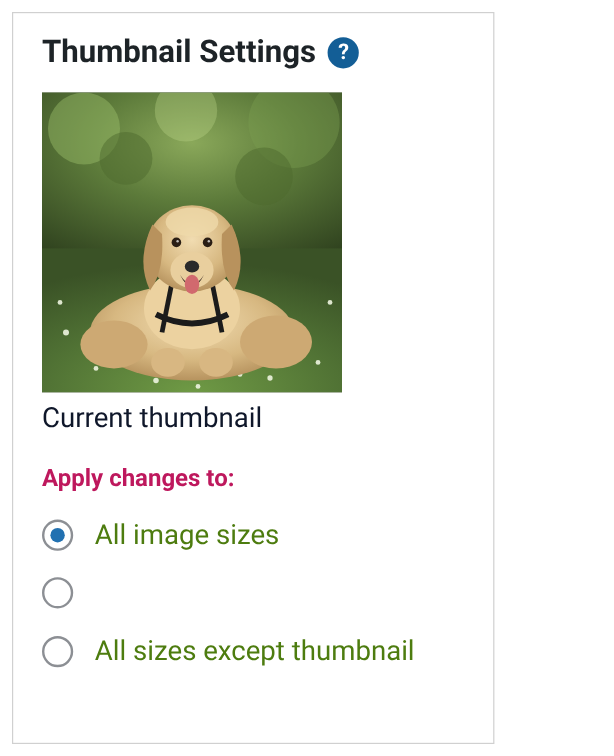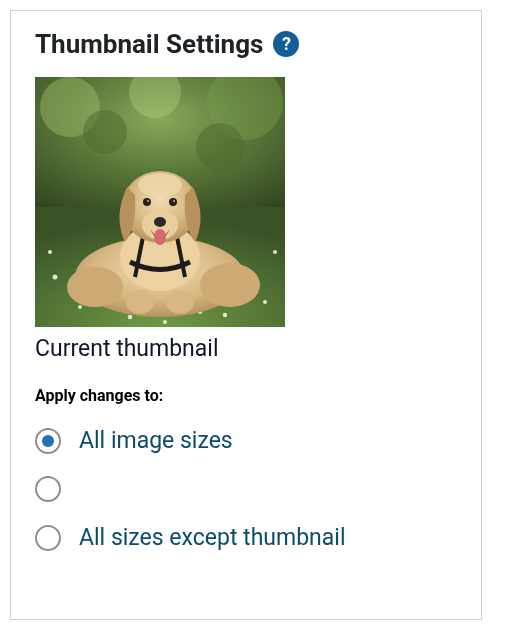--- a/index.html
+++ b/index.html
@@ -7,21 +7,21 @@
     margin: 0;
     padding: 0;
     width: 512px;
     height: 630px;
     font-family: -apple-system, BlinkMacSystemFont, "Segoe UI", Roboto, sans-serif;
     background: #fff;
     color: #1d2327;
   }
   .panel {
     margin: 10px;
-    width: 472px;
+    width: 402px;
     height: 610px;
     border: 1px solid #d0d0d0;
     padding: 18px 24px;
   }
   .panel-header {
     display: flex;
     align-items: center;
     gap: 10px;
     margin-bottom: 18px;
   }
@@ -57,23 +57,23 @@
     height: 100%;
     display: block;
   }
   .caption {
     margin-top: 8px;
     font-size: 23px;
     color: #0f172a;
   }
   .subhead {
     margin-top: 24px;
-    font-size: 16px;
+    font-size: 20px;
     font-weight: 700;
-    color: #000000;
+    color: #be185d;
   }
   .radio-group {
     margin-top: 22px;
     display: flex;
     flex-direction: column;
     gap: 22px;
   }
   .radio-row {
     display: flex;
     align-items: center;
@@ -92,21 +92,21 @@
   }
   .radio.selected::after {
     content: "";
     width: 12px;
     height: 12px;
     border-radius: 50%;
     background: #2271b1;
   }
   .radio-label {
     font-size: 23px;
-    color: #0c4a6e;
+    color: #4d7c0f;
   }
 </style>
 </head>
 <body>
 
 <div class="panel">
 
   <div class="panel-header">
     <h2 class="panel-title">Thumbnail Settings</h2>
     <span class="help-icon">?</span>

